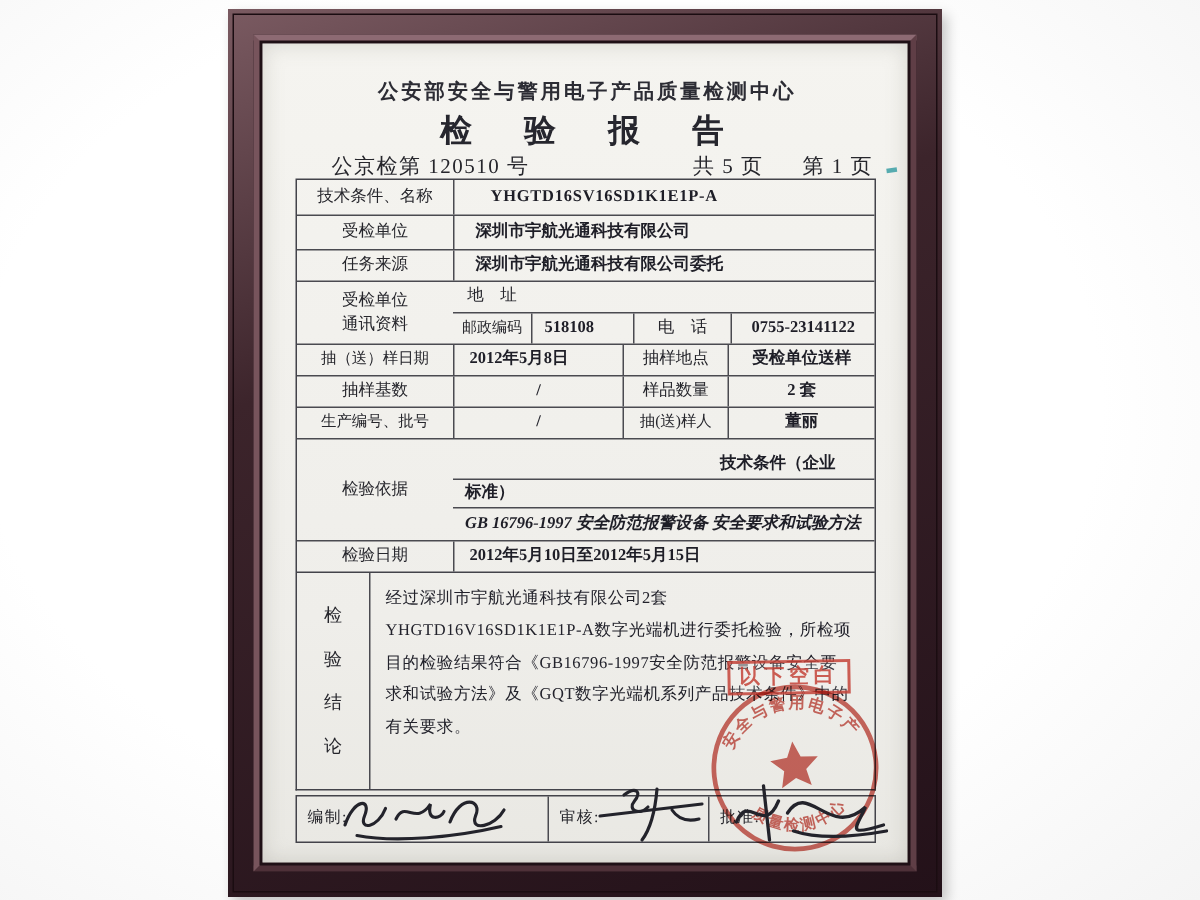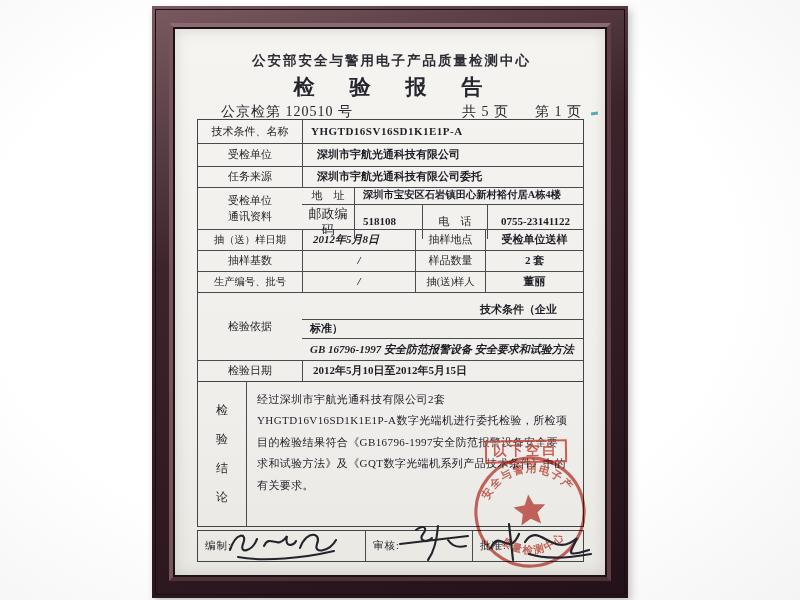--- a/index.html
+++ b/index.html
@@ -35,21 +35,21 @@
   .report-title { text-align:center; font-size:21px; font-weight:bold; letter-spacing:7px; height:27px; margin-top:3px; color:#26262e; }
   .meta-line { display:flex; justify-content:space-between; margin-top:2px; height:16px; font-size:14px; letter-spacing:1px; padding:0 4px 0 24px; }
   .meta-right span { margin-left:26px; }
 
   .tbl { border:1.4px solid #43434a; width:387px; }
   .tr { display:flex; border-top:1px solid #4a4a50; align-items:stretch; }
   .tr:first-child { border-top:none; }
   .td { border-left:1px solid #4a4a50; display:flex; align-items:center; justify-content:center; text-align:center; padding:1px 4px; }
   .td:first-child { border-left:none; }
   .cA { width:104px; flex:none; }
-  .cB { width:113px; flex:none;font-style:italic; }
+  .cB { width:113px; flex:none; }
   .cC { width:70px; flex:none; }
   .cD { flex:1; }
   .grow { flex:1; }
   .val { font-weight:600; color:#1e1e27; }
   .left { justify-content:flex-start; text-align:left; }
   .h23{height:23px} .h21{height:21px} .h42{height:42px}
   .subcol { display:flex; flex-direction:column; flex:1; }
   .subrow { display:flex; flex:1; }
   .subrow + .subrow { border-top:1px solid #4a4a50; }
   .sL { width:52px; flex:none; border-left:none; }
@@ -104,42 +104,41 @@
     <div class="meta-line">
       <span>公京检第 120510 号</span>
       <span class="meta-right">
         <span>共 5 页</span><span>第 1 页</span>
       </span>
     </div>
 
     <div class="tbl">
       <div class="tr h23">
         <div class="td cA">技术条件、名称</div>
-        <div class="td grow left val" style="padding-left:8px;letter-spacing:.5px">YHGTD16SV16SD1K1E1P-A</div>
+        <div class="td grow left val" style="padding-left:24px;letter-spacing:.5px">YHGTD16SV16SD1K1E1P-A</div>
       </div>
       <div class="tr h23">
         <div class="td cA">受检单位</div>
         <div class="td grow left val" style="padding-left:14px">深圳市宇航光通科技有限公司</div>
       </div>
       <div class="tr h21">
         <div class="td cA">任务来源</div>
         <div class="td grow left val" style="padding-left:14px">深圳市宇航光通科技有限公司委托</div>
       </div>
       <div class="tr h42">
         <div class="td cA stack">
           <span>受检单位</span>
           <span>通讯资料</span>
         </div>
         <div class="subcol">
           <div class="subrow">
             <div class="td sL">地　址</div>
-            <div class="td grow left val" style="font-size:10.3px;padding-left:8px">深圳市宝安区石岩镇田心新村裕付居A栋4楼</div>
           </div>
           <div class="subrow">
-            <div class="td sL" style="font-size:13px">邮政编码</div>
+            <div class="td sL" style="font-size:10px">邮政编码</div>
             <div class="td sV left val" style="padding-left:8px">518108</div>
             <div class="td sT">电　话</div>
             <div class="td grow val">0755-23141122</div>
           </div>
         </div>
       </div>
       <div class="tr h21">
         <div class="td cA" style="font-size:10.3px">抽（送）样日期</div>
         <div class="td cB left val" style="padding-left:10px">2012年5月8日</div>
         <div class="td cC">抽样地点</div>

